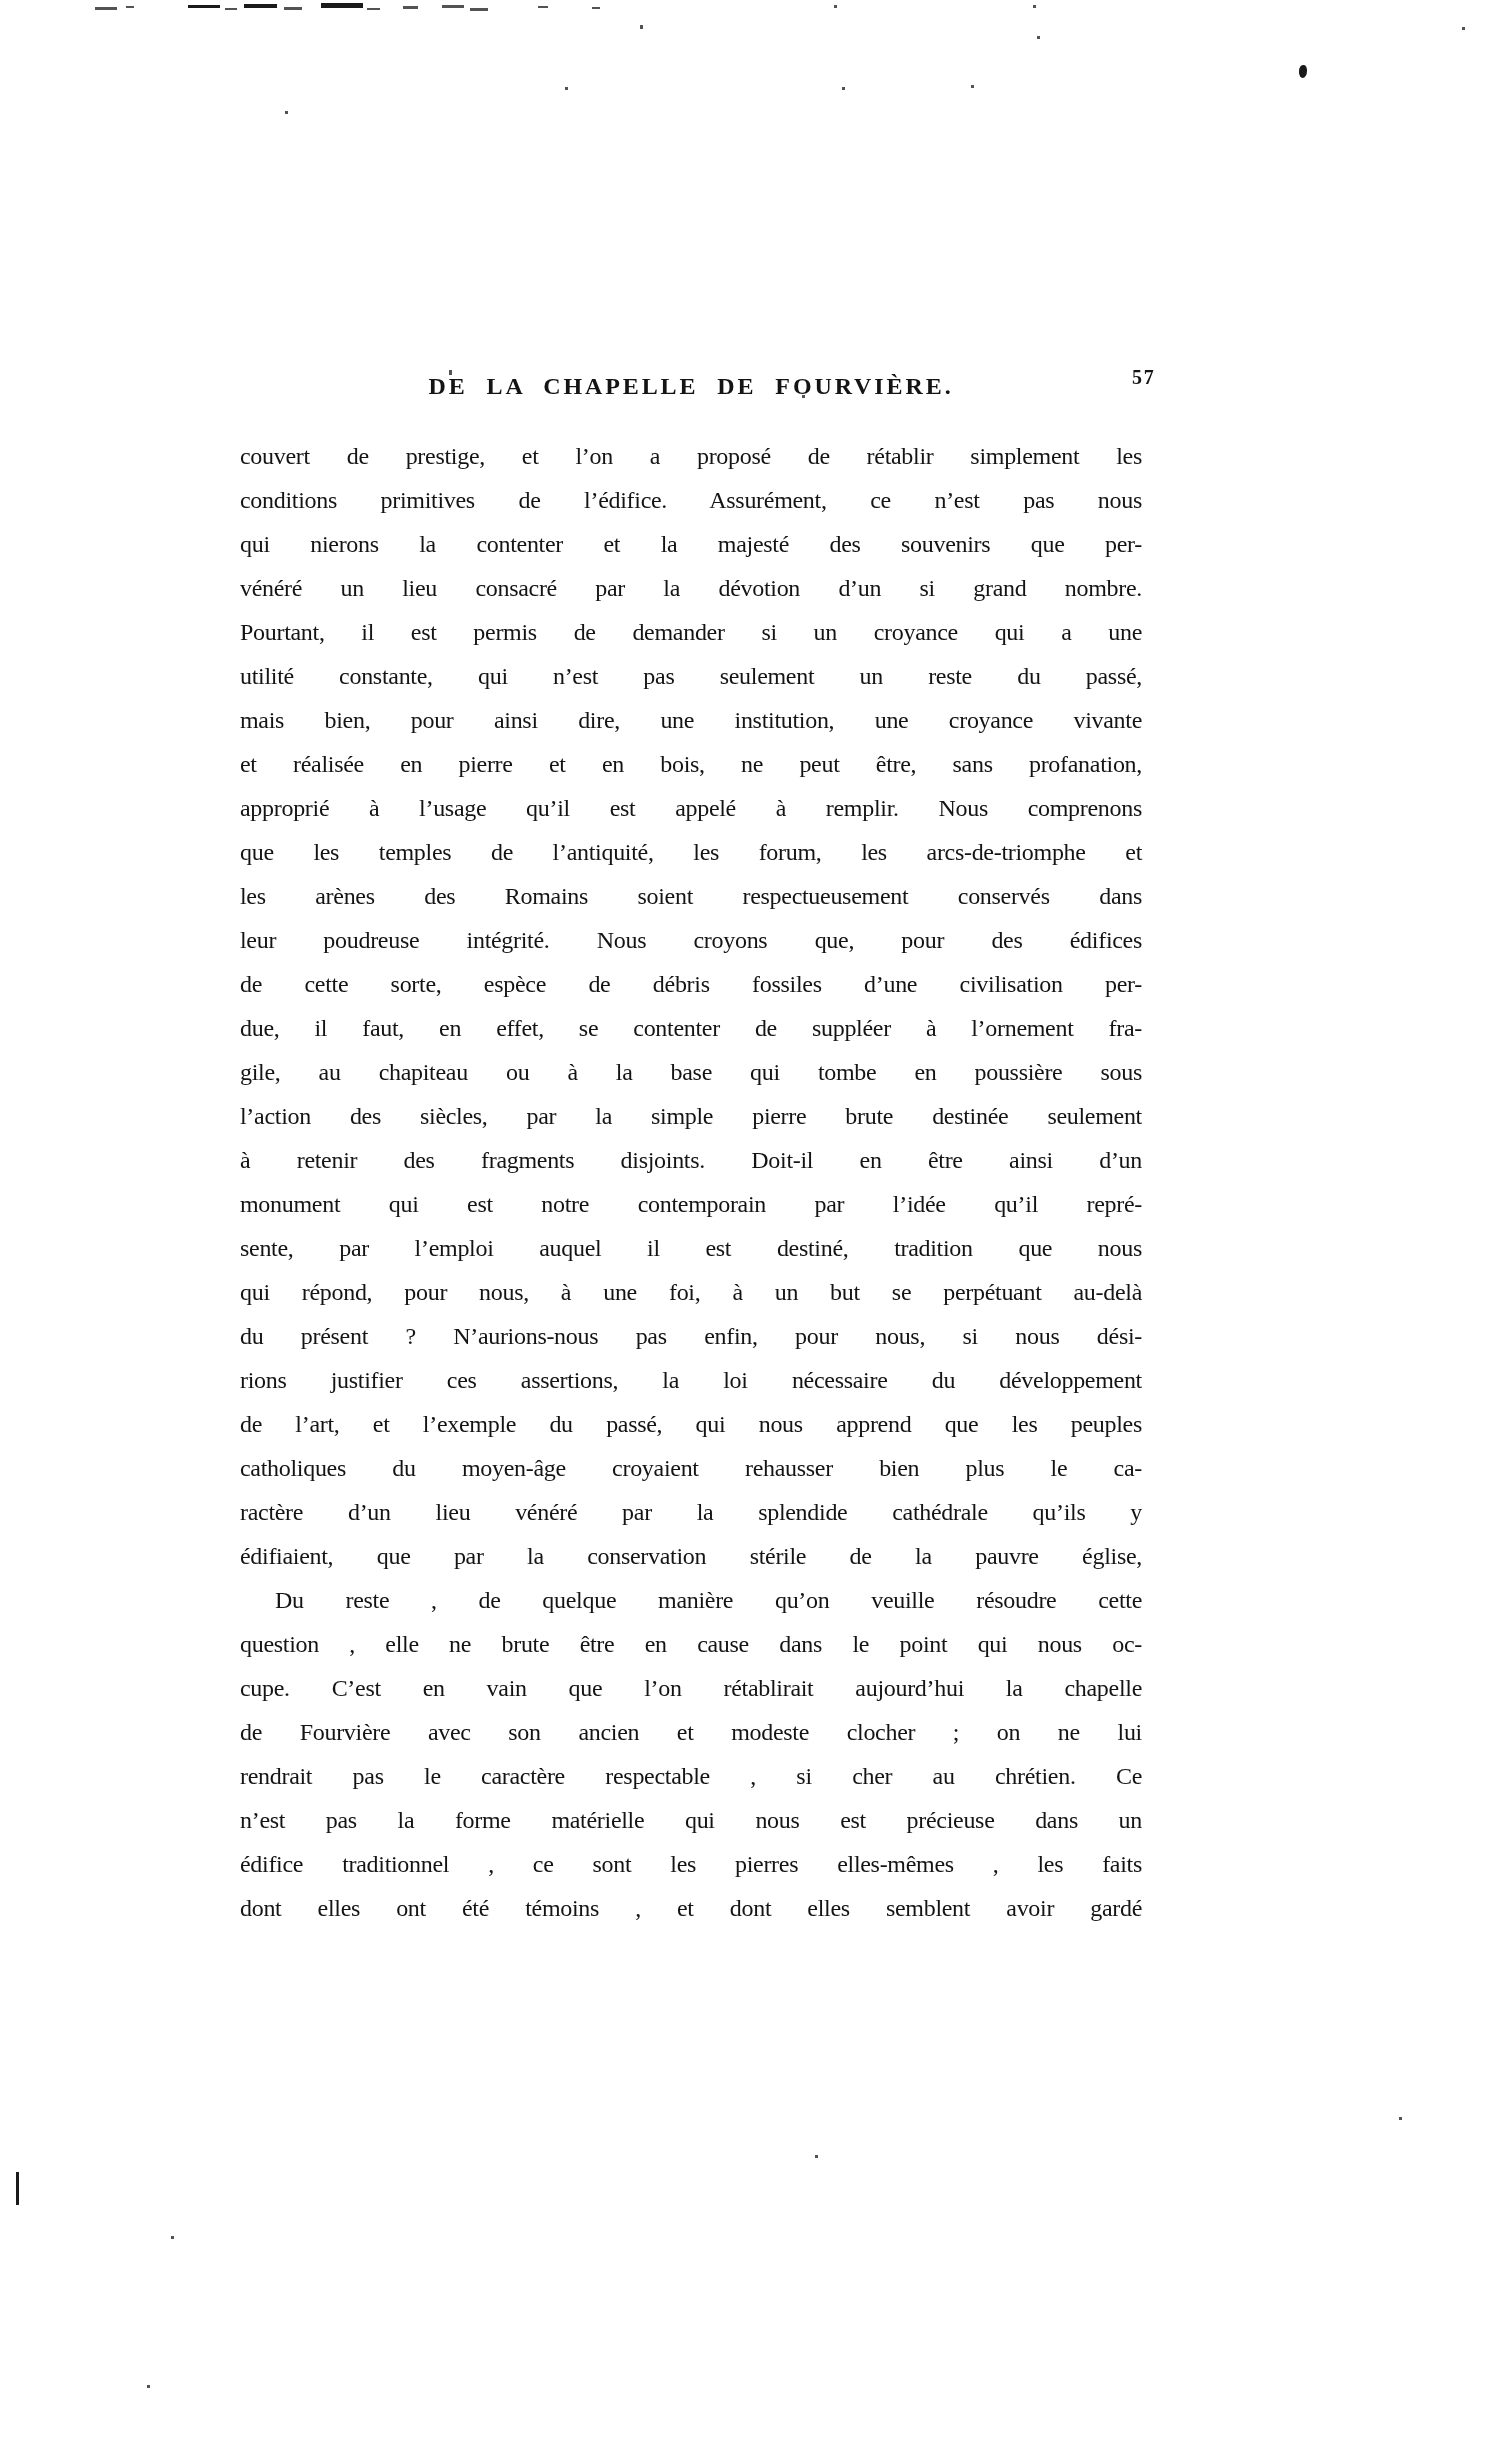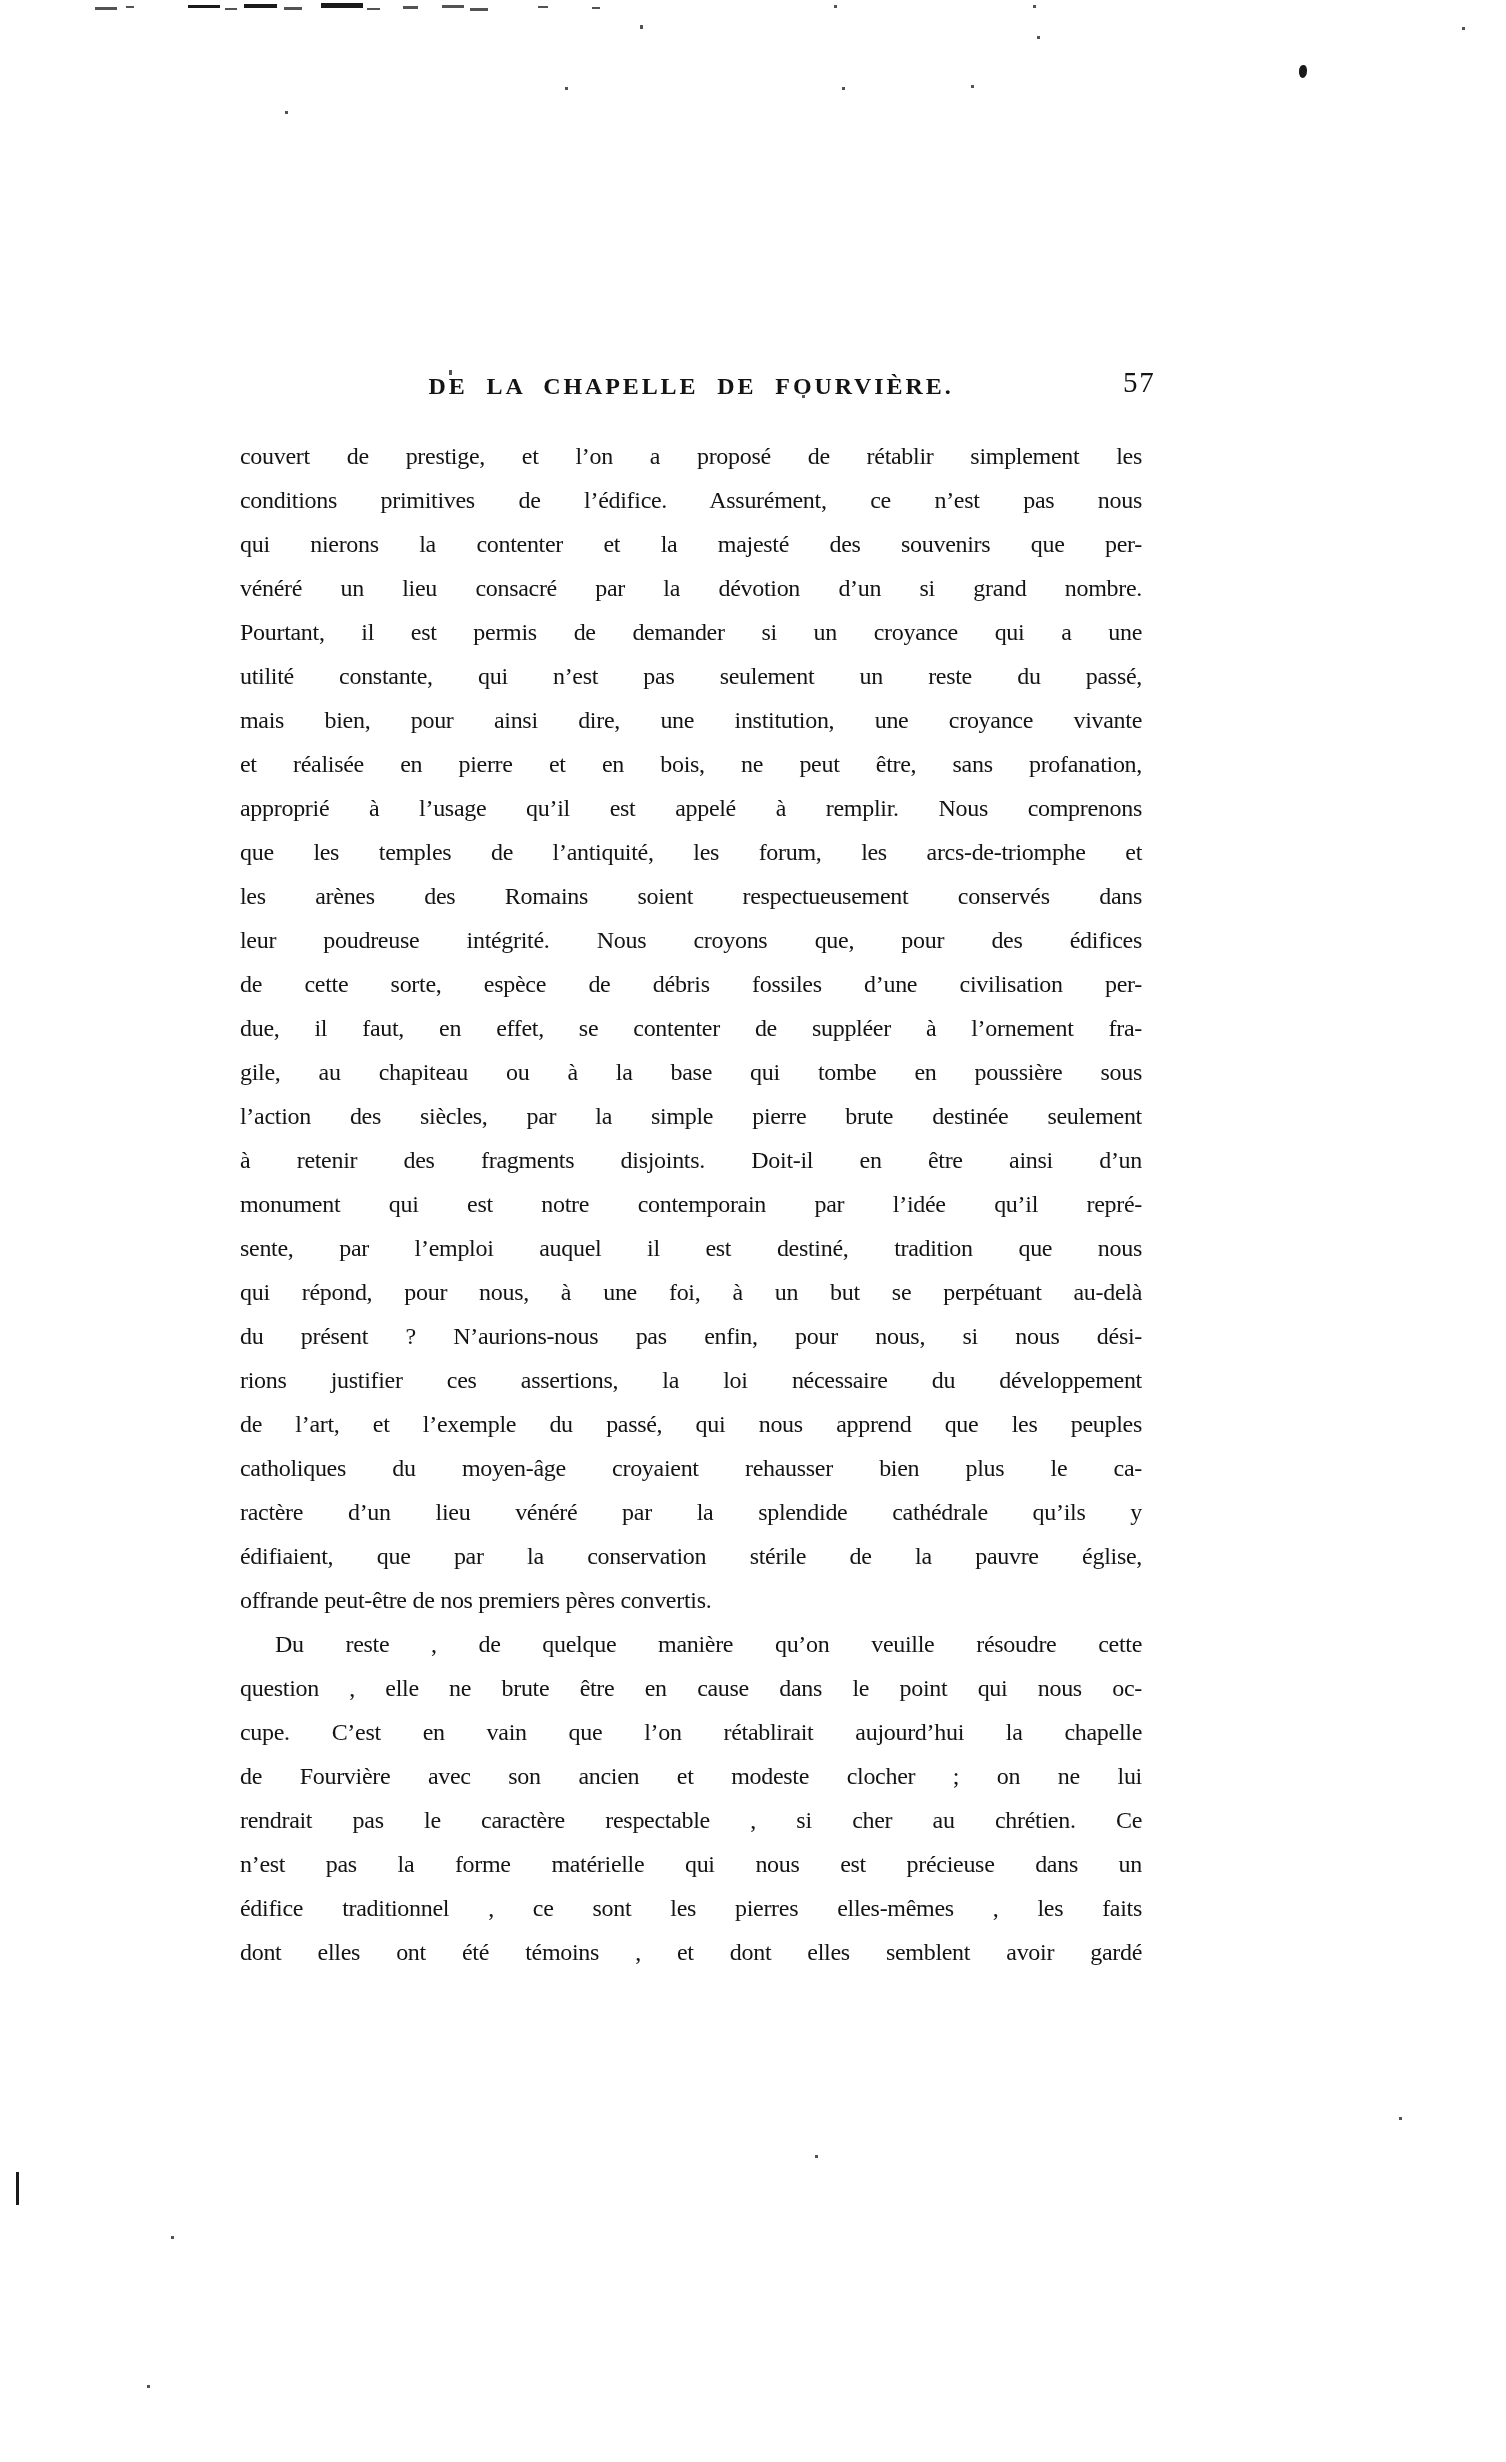--- a/index.html
+++ b/index.html
@@ -28,22 +28,22 @@
     font-size: 24px;
     font-weight: 700;
     letter-spacing: 2.9px;
     word-spacing: 10px;
     white-space: nowrap;
   }
   .page-number {
     position: absolute;
     right: -13.4px;
     top: -6.7px;
-    font-size: 29px;
-    font-weight: 400;
+    font-size: 20px;
+    font-weight: 700;
     letter-spacing: 1.7px;
   }
   
   .text-block {
     position: absolute;
     left: 224px;
     top: 434px;
     width: 902px;
   }
   .ln {
@@ -155,21 +155,20 @@
     <div class="ln">à retenir des fragments disjoints. Doit-il en être ainsi d’un</div>
     <div class="ln">monument qui est notre contemporain par l’idée qu’il repré-</div>
     <div class="ln">sente, par l’emploi auquel il est destiné, tradition que nous</div>
     <div class="ln">qui répond, pour nous, à une foi, à un but se perpétuant au-delà</div>
     <div class="ln">du présent ? N’aurions-nous pas enfin, pour nous, si nous dési-</div>
     <div class="ln">rions justifier ces assertions, la loi nécessaire du développement</div>
     <div class="ln">de l’art, et l’exemple du passé, qui nous apprend que les peuples</div>
     <div class="ln">catholiques du moyen-âge croyaient rehausser bien plus le ca-</div>
     <div class="ln">ractère d’un lieu vénéré par la splendide cathédrale qu’ils y</div>
     <div class="ln">édifiaient, que par la conservation stérile de la pauvre église,</div>
-    <div class="ln end">offrande peut-être de nos premiers pères convertis.</div>
     <div class="ln indent">Du reste , de quelque manière qu’on veuille résoudre cette</div>
     <div class="ln">question , elle ne brute être en cause dans le point qui nous oc-</div>
     <div class="ln">cupe. C’est en vain que l’on rétablirait aujourd’hui la chapelle</div>
     <div class="ln">de Fourvière avec son ancien et modeste clocher ; on ne lui</div>
     <div class="ln">rendrait pas le caractère respectable , si cher au chrétien. Ce</div>
     <div class="ln">n’est pas la forme matérielle qui nous est précieuse dans un</div>
     <div class="ln">édifice traditionnel , ce sont les pierres elles-mêmes , les faits</div>
     <div class="ln">dont elles ont été témoins , et dont elles semblent avoir gardé</div>
   </div>
 

